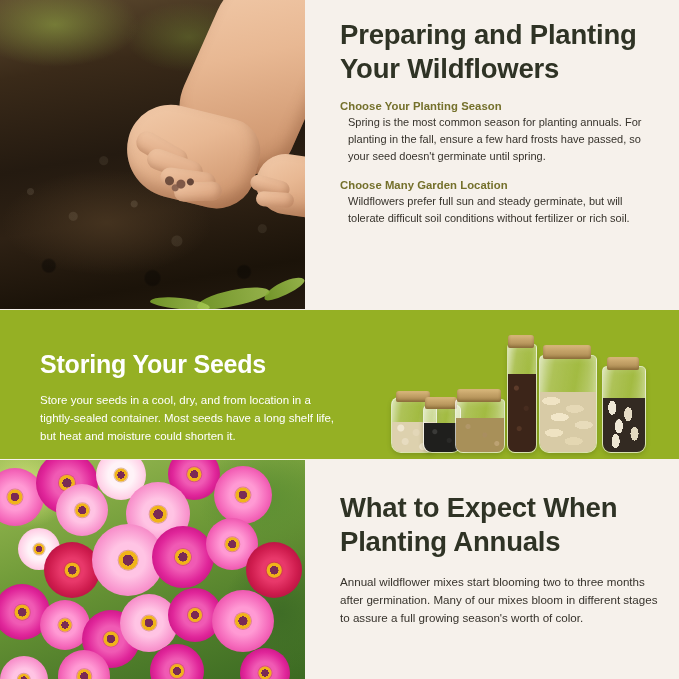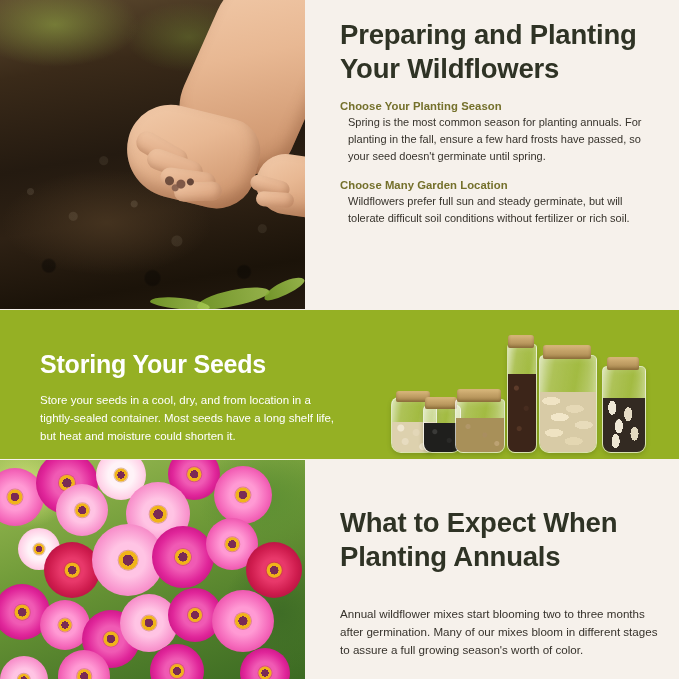--- a/index.html
+++ b/index.html
@@ -298,33 +298,33 @@
   }
   .b-mag { background: radial-gradient(circle, #f05ab4 0 32%, #e0269a 58%, #c4107f 82%, #a80a6c 100%); }
   .b-pink { background: radial-gradient(circle, #ff9ad4 0 32%, #f569bb 60%, #e2419f 85%, #cc2c8c 100%); }
   .b-lt { background: radial-gradient(circle, #ffc4e4 0 34%, #f998cf 62%, #ef73b9 88%, #e058a6 100%); }
   .b-red { background: radial-gradient(circle, #e8386a 0 30%, #cf1c4e 58%, #ad0e3c 85%, #8f0830 100%); }
   .b-wht { background: radial-gradient(circle, #fff3f8 0 36%, #ffd3e8 64%, #f7a8d0 88%, #ee85bd 100%); }
 
   
   .col-right-bottom {
     position: absolute;
-    left: 340px; top: 506px;
+    left: 340px; top: 491px;
     width: 322px;
   }
   .h3 {
     margin: 0;
     font-size: 27.5px;
     line-height: 1.22;
     font-weight: bold;
     color: #2f3325;
     letter-spacing: -0.2px;
   }
   .p-bottom {
-    margin: 32px 0 0 0;
+    margin: 15px 0 0 0;
     font-size: 11.6px;
     line-height: 1.55;
     color: #36322b;
   }
 </style>
 </head>
 <body>
 
 <div id="page">
 

